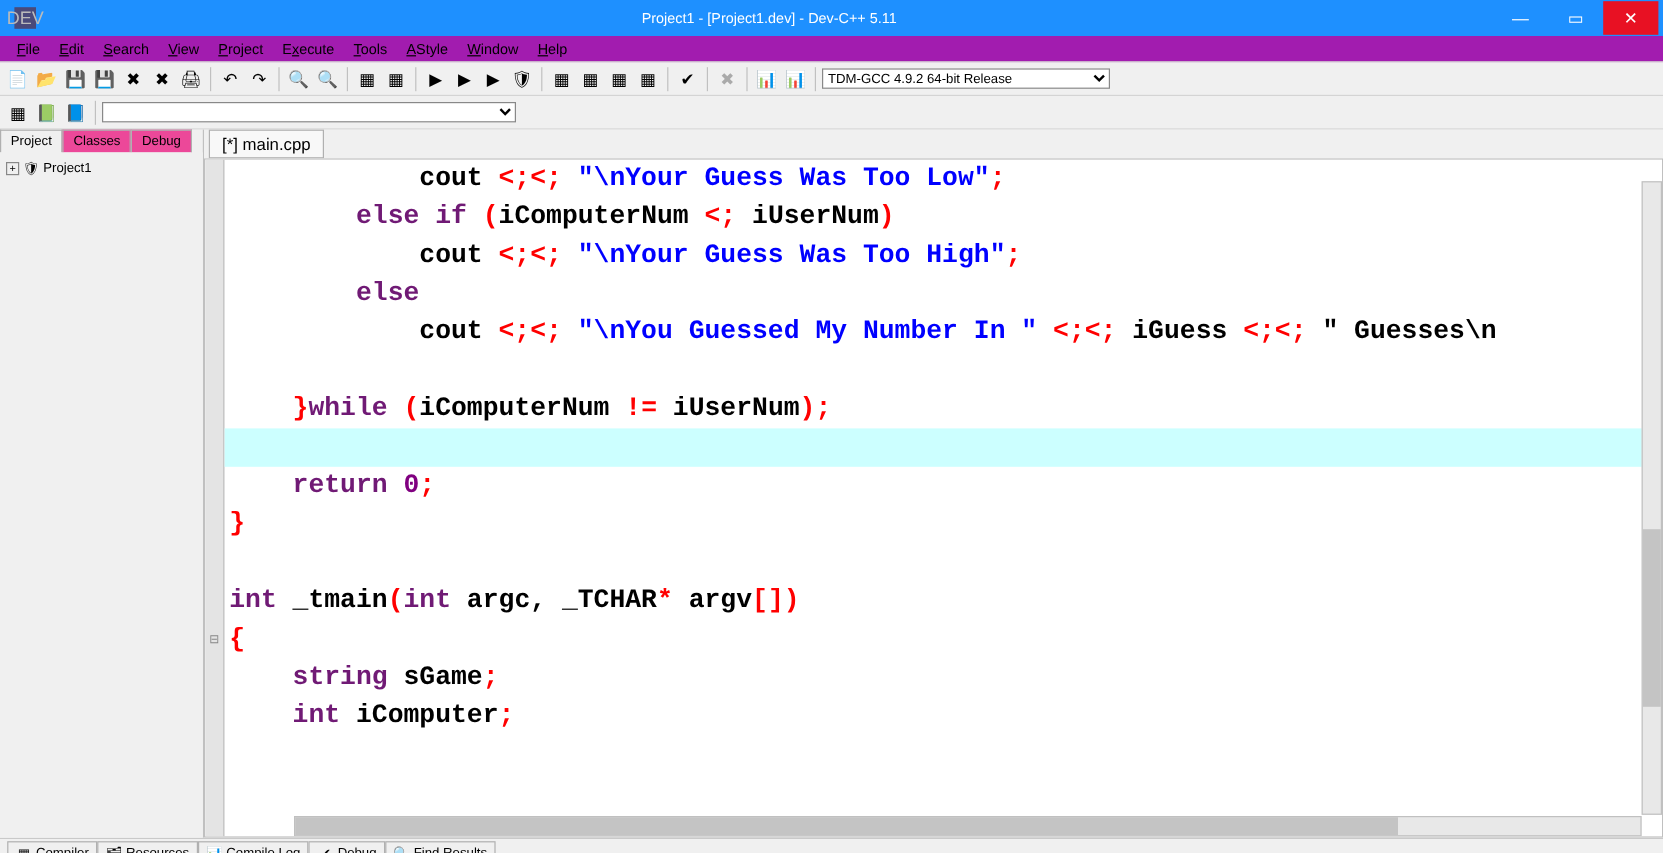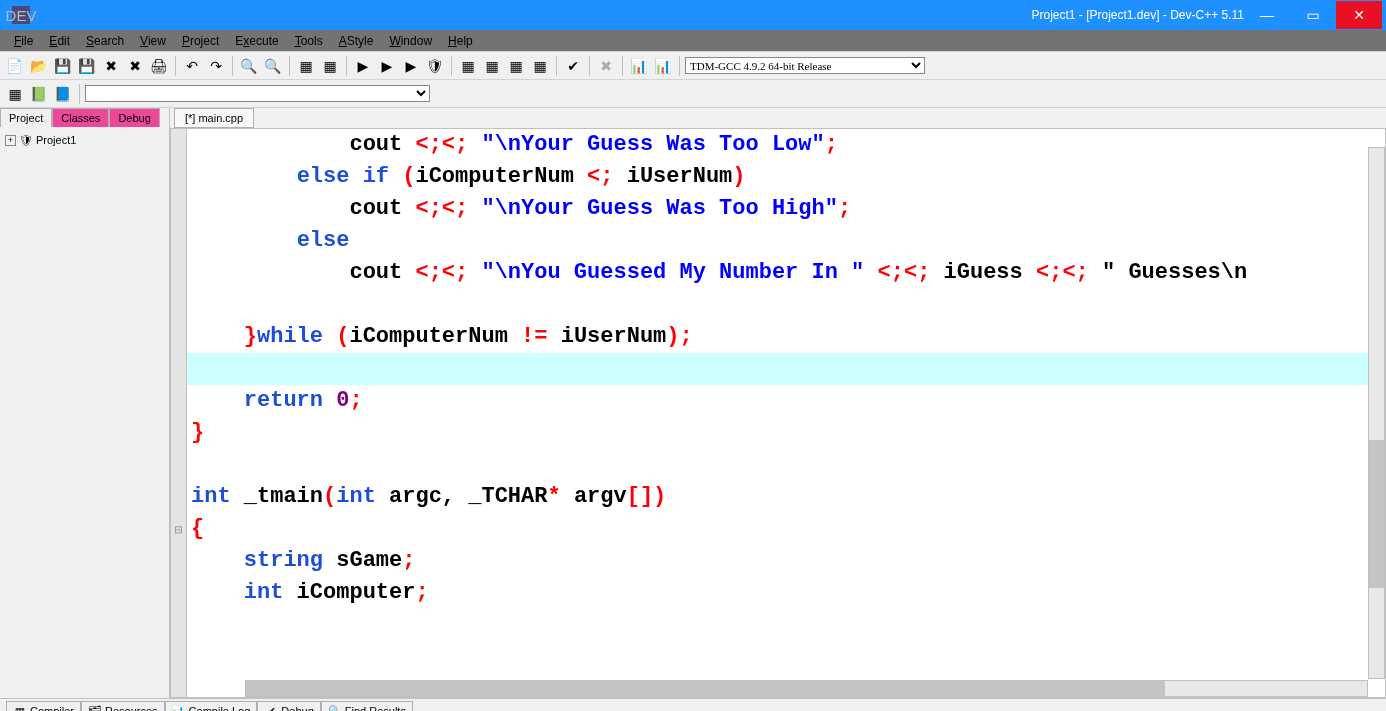--- a/index.html
+++ b/index.html
@@ -1,60 +1,60 @@
 <!DOCTYPE html>
 <html><head>
 <meta charset="utf-8">
 <style>
 * { box-sizing: border-box; margin: 0; padding: 0; }
 body { font-family: "Segoe UI", Tahoma, sans-serif; font-size: 12px; background: #f0f0f0; width: 1386px; height: 711px; overflow: hidden; position: relative; }
 
 .titlebar { height: 30px; background: #1e90ff; color: white; display: flex; align-items: center; padding: 0 4px; }
 .titlebar .icon { width: 18px; height: 18px; background: #4a4a7a; margin: 0 8px; display: flex; align-items: center; justify-content: center; font-size: 15px; color: #bbb; }
-.titlebar .title { flex: 1; text-align: right; font-size: 12px; }
+.titlebar .title { flex: 1; text-align: center; font-size: 12px; }
 .titlebar .win-btns { display: flex; }
 .titlebar .win-btn { width: 46px; height: 28px; display: flex; align-items: center; justify-content: center; font-size: 14px; cursor: pointer; }
 .titlebar .win-btn.close { background: #e81123; }
 
-.menubar { height: 22px; background: #737373; display: flex; align-items: center; padding: 0 6px; border-bottom: 1px solid #d4d4d4; }
+.menubar { height: 22px; background: #a21caf; display: flex; align-items: center; padding: 0 6px; border-bottom: 1px solid #d4d4d4; }
 .menubar .menu-item { padding: 2px 8px; cursor: pointer; }
 .menubar .menu-item u { text-decoration: underline; }
 
 .toolbar-row { height: 28px; background: #f0f0f0; display: flex; align-items: center; padding: 2px 4px; gap: 2px; border-bottom: 1px solid #d4d4d4; }
 .tb-btn { width: 22px; height: 22px; display: flex; align-items: center; justify-content: center; border: 1px solid transparent; cursor: pointer; font-size: 14px; }
 .tb-sep { width: 1px; height: 20px; background: #c0c0c0; margin: 0 3px; }
-select { font-family: Liberation Serif, serif; font-size: 11px; height: 17px; background: white; border: 1px solid #888; }
+select { font-family: Liberation Sans, sans-serif; font-size: 11px; height: 17px; background: white; border: 1px solid #888; }
 
 .main-area { display: flex; height: 590px; }
 .left-panel { width: 170px; background: #f0f0f0; border-right: 1px solid #c0c0c0; display: flex; flex-direction: column; }
 .left-tabs { display: flex; font-size: 11px; }
 .left-tab { padding: 3px 8px; border: 1px solid #b0b0b0; border-bottom: none; background: #ec4899; cursor: pointer; }
 .left-tab.active { background: #f0f0f0; }
 .tree { flex: 1; background: #f0f0f0; padding: 4px; font-size: 11px; }
 .tree-item { display: flex; align-items: center; gap: 2px; padding: 1px; }
 .tree-expand { width: 11px; height: 11px; border: 1px solid #888; display: flex; align-items: center; justify-content: center; font-size: 9px; line-height: 0; cursor: pointer; }
 .tree-icon { width: 16px; height: 16px; display: inline-flex; align-items: center; justify-content: center; }
 
 .editor-area { flex: 1; display: flex; flex-direction: column; background: #f0f0f0; position: relative; }
-.editor-tabs { display: flex; font-size: 11px; padding-left: 4px; }
+.editor-tabs { display: flex; font-size: 14px; padding-left: 4px; }
 .editor-tab { padding: 3px 10px; border: 1px solid #b0b0b0; background: #f8f8f8; cursor: pointer; }
 .code-container { flex: 1; display: flex; background: #fff; border: 1px solid #c0c0c0; position: relative; overflow: hidden; }
 .gutter { width: 58px; background: #e4e4e4; border-right: 1px solid #c0c0c0; font-family: Consolas, monospace; font-size: 22px; color: #606060; text-align: right; padding-right: 6px; }
 .gutter .ln { height: 32px; line-height: 32px; }
 .fold-col { width: 16px; background: #e4e4e4; border-right: 1px solid #c0c0c0; }
 .fold-col .fold-mark { height: 32px; display: flex; align-items: center; justify-content: center; font-size: 10px; color: #888; }
 .code { flex: 1; font-family: Consolas, "Courier New", monospace; font-size: 22px; font-weight: bold; white-space: pre; overflow: hidden; position: relative; }
 .code .line { height: 32px; line-height: 32px; padding-left: 4px; }
 .code .line.highlight { background: #ccffff; }
 .vscroll { position: absolute; right: 0; top: 18px; bottom: 18px; width: 17px; background: #e8e8e8; border: 1px solid #c0c0c0; }
 .vscroll .thumb { position: absolute; left: 0; right: 0; top: 55%; height: 28%; background: #c4c4c4; }
 .hscroll { position: absolute; left: 74px; right: 17px; bottom: 0; height: 17px; background: #e8e8e8; border: 1px solid #c0c0c0; }
 .hscroll .thumb { position: absolute; top: 0; bottom: 0; left: 0; width: 82%; background: #c4c4c4; }
 
-.kw { color: #1d4ed8; }
+.kw { color: #701a75; }
 .str { color: #0000ff; }
 .op { color: #ff0000; }
 .num { color: #800080; }
 .punct { color: #ff0000; }
 
 .bottom-tabs { display: flex; font-size: 11px; background: #f0f0f0; padding: 2px 6px; gap: 0; border-top: 1px solid #c0c0c0; }
 .bottom-tab { padding: 2px 6px; border: 1px solid #b0b0b0; background: #f0f0f0; cursor: pointer; display: flex; align-items: center; gap: 3px; }
 .bottom-tab .bicon { width: 14px; height: 14px; display: inline-flex; align-items: center; justify-content: center; font-size: 11px; }
 </style>
 </head>

